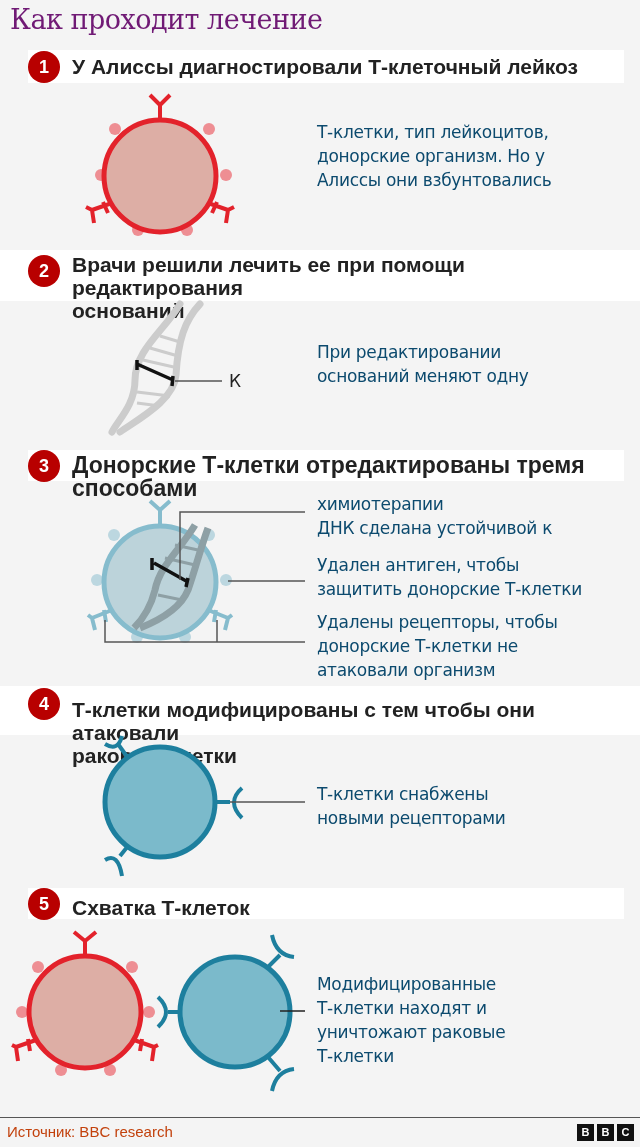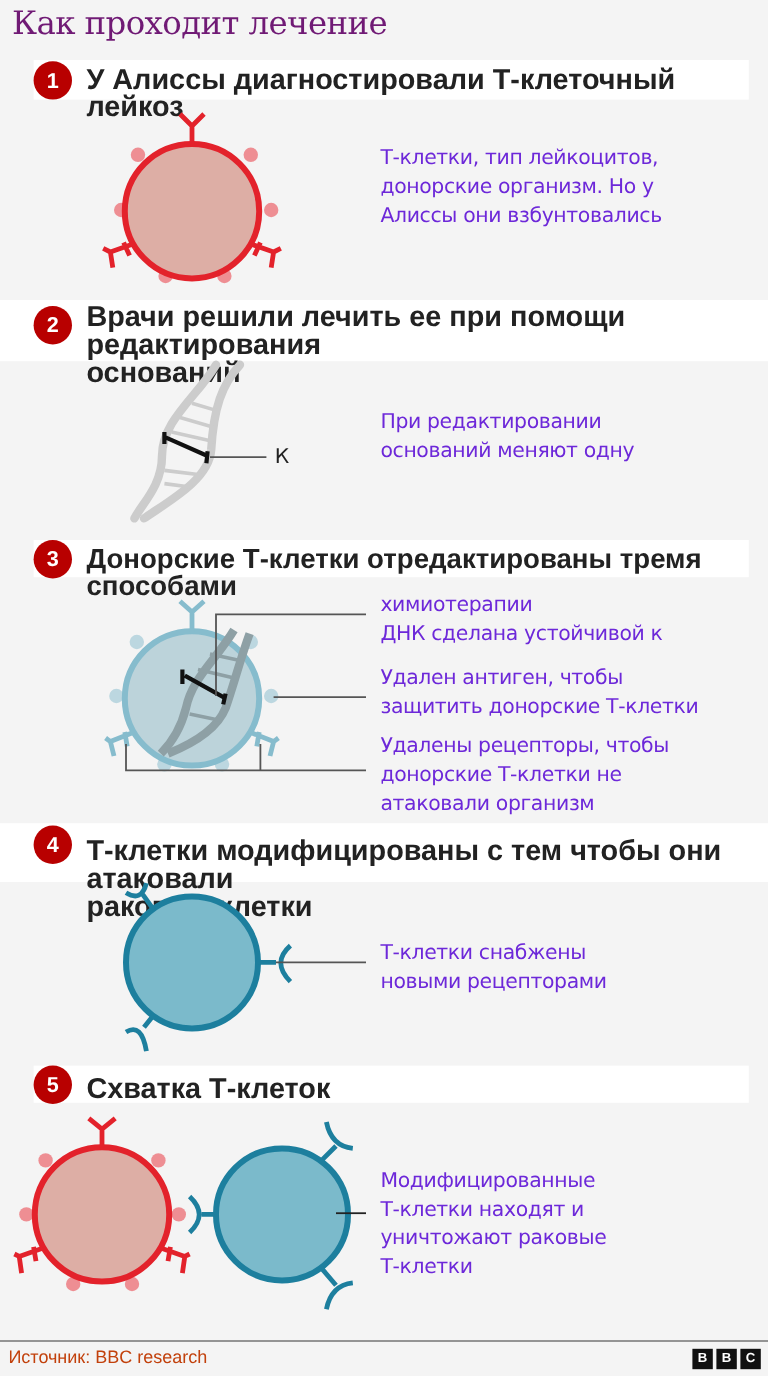--- a/index.html
+++ b/index.html
@@ -2,22 +2,22 @@
 <html><head>
 <meta charset="utf-8">
 <style>
   html, body { margin:0; padding:0; }
   body { width:640px; height:1147px; background:#f4f4f4; position:relative; overflow:hidden;
          font-family:"DejaVu Sans", sans-serif; color:#222; }
   .title { position:absolute; left:10px; top:4px; font-family:"DejaVu Serif", serif; font-size:27px; color:#701a75; letter-spacing:-0.5px; }
   .step-bar { position:absolute; left:28px; width:596px; background:#fff; }
   .badge { position:absolute; left:0; width:32px; height:32px; border-radius:50%; background:#b80000; color:#fff;
            font-family:"Liberation Sans", sans-serif; font-weight:bold; font-size:18px; text-align:center; line-height:32px; }
-  .step-text { position:absolute; left:44px; font-family:"Liberation Sans", sans-serif; font-weight:bold; font-size:24px; line-height:23px; color:#222; }
-  .desc { position:absolute; left:317px; font-family:"DejaVu Sans", sans-serif; font-size:17px; line-height:24px; color:#6d28d9; letter-spacing:-0.3px; }
+  .step-text { position:absolute; left:44px; font-family:"Liberation Sans", sans-serif; font-weight:bold; font-size:21px; line-height:23px; color:#222; }
+  .desc { position:absolute; left:317px; font-family:"DejaVu Sans", sans-serif; font-size:17px; line-height:24px; color:#0c4a6e; letter-spacing:-0.3px; }
   svg { position:absolute; left:0; overflow:visible; }
   .footer-line { position:absolute; left:0; top:1117px; width:640px; height:1px; background:#555; }
   .source { position:absolute; left:7px; top:1123px; font-family:"Liberation Sans", sans-serif; font-size:15px; color:#c2410c; }
   .bbc { position:absolute; right:6px; top:1124px; display:flex; gap:3px; }
   .bbc span { width:17px; height:17px; background:#111; color:#fff; font-family:"Liberation Sans", sans-serif; font-weight:bold; font-size:11px; text-align:center; line-height:17px; }
 </style>
 </head>
 <body>
 
 <div class="title">Как проходит лечение</div>

